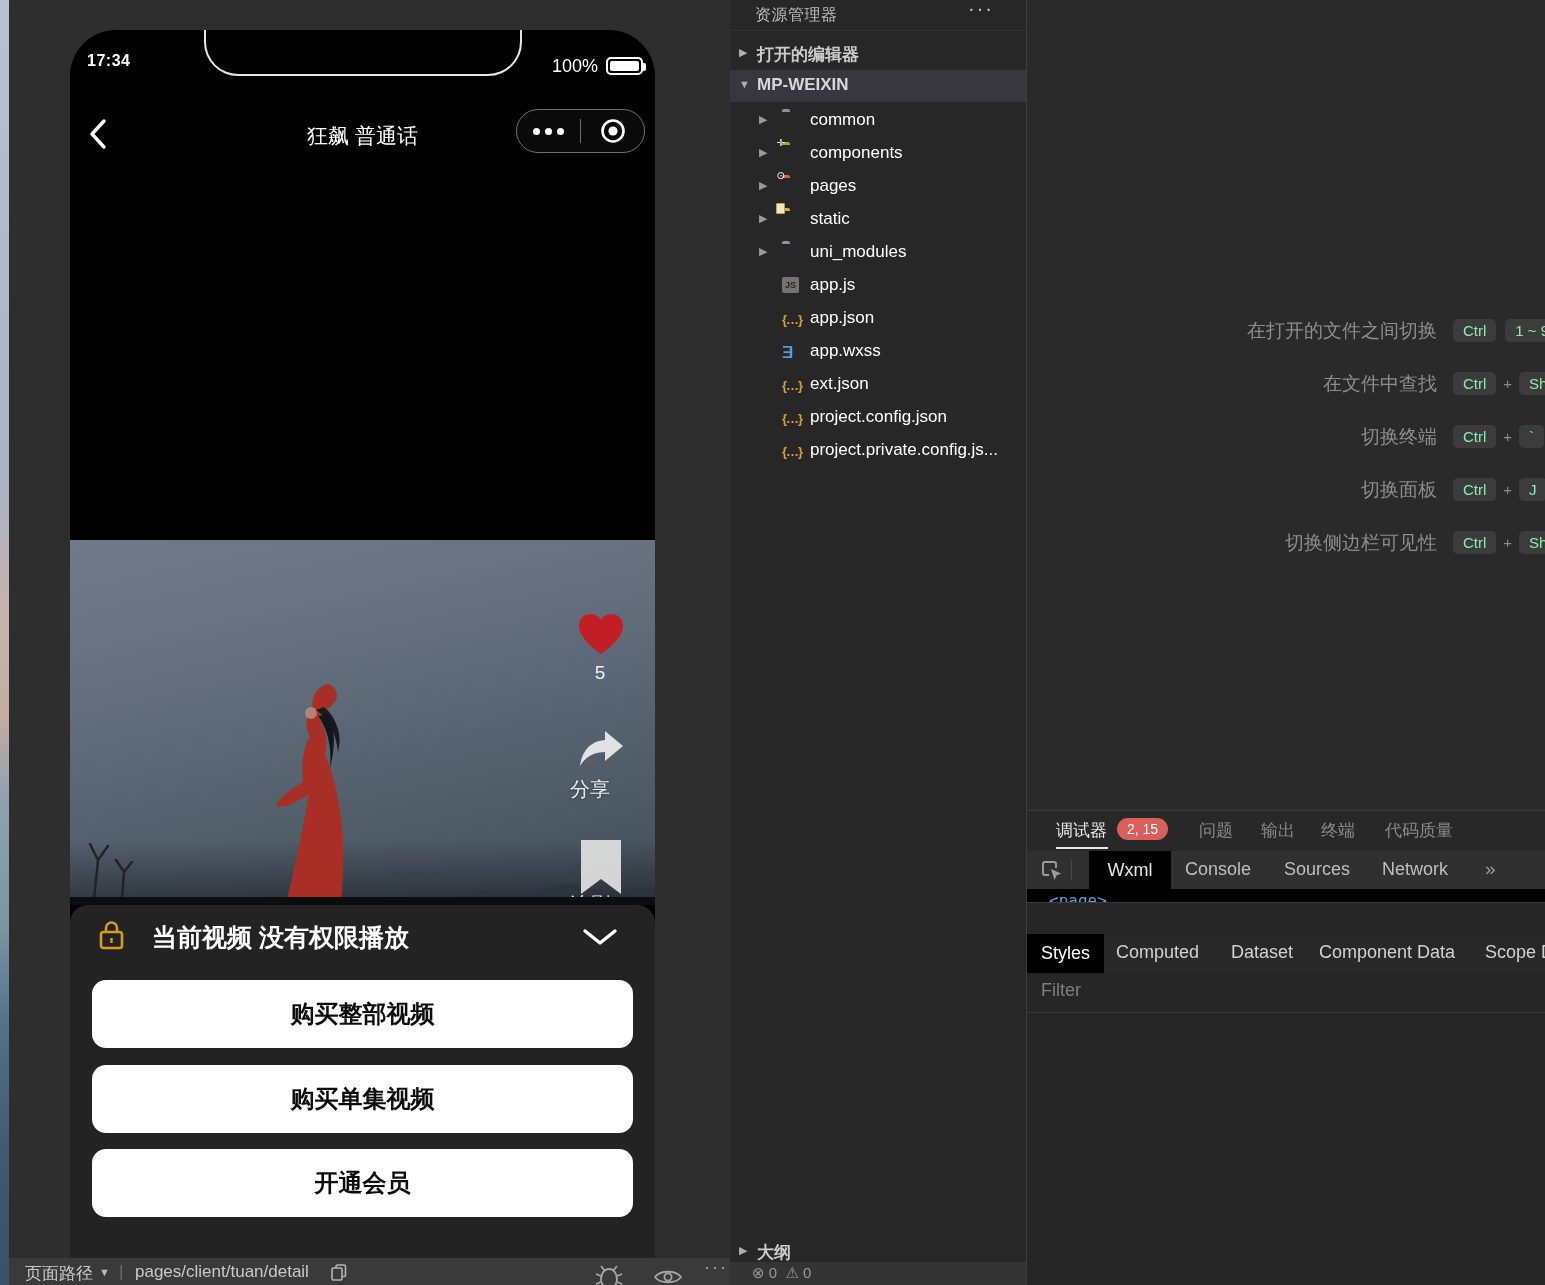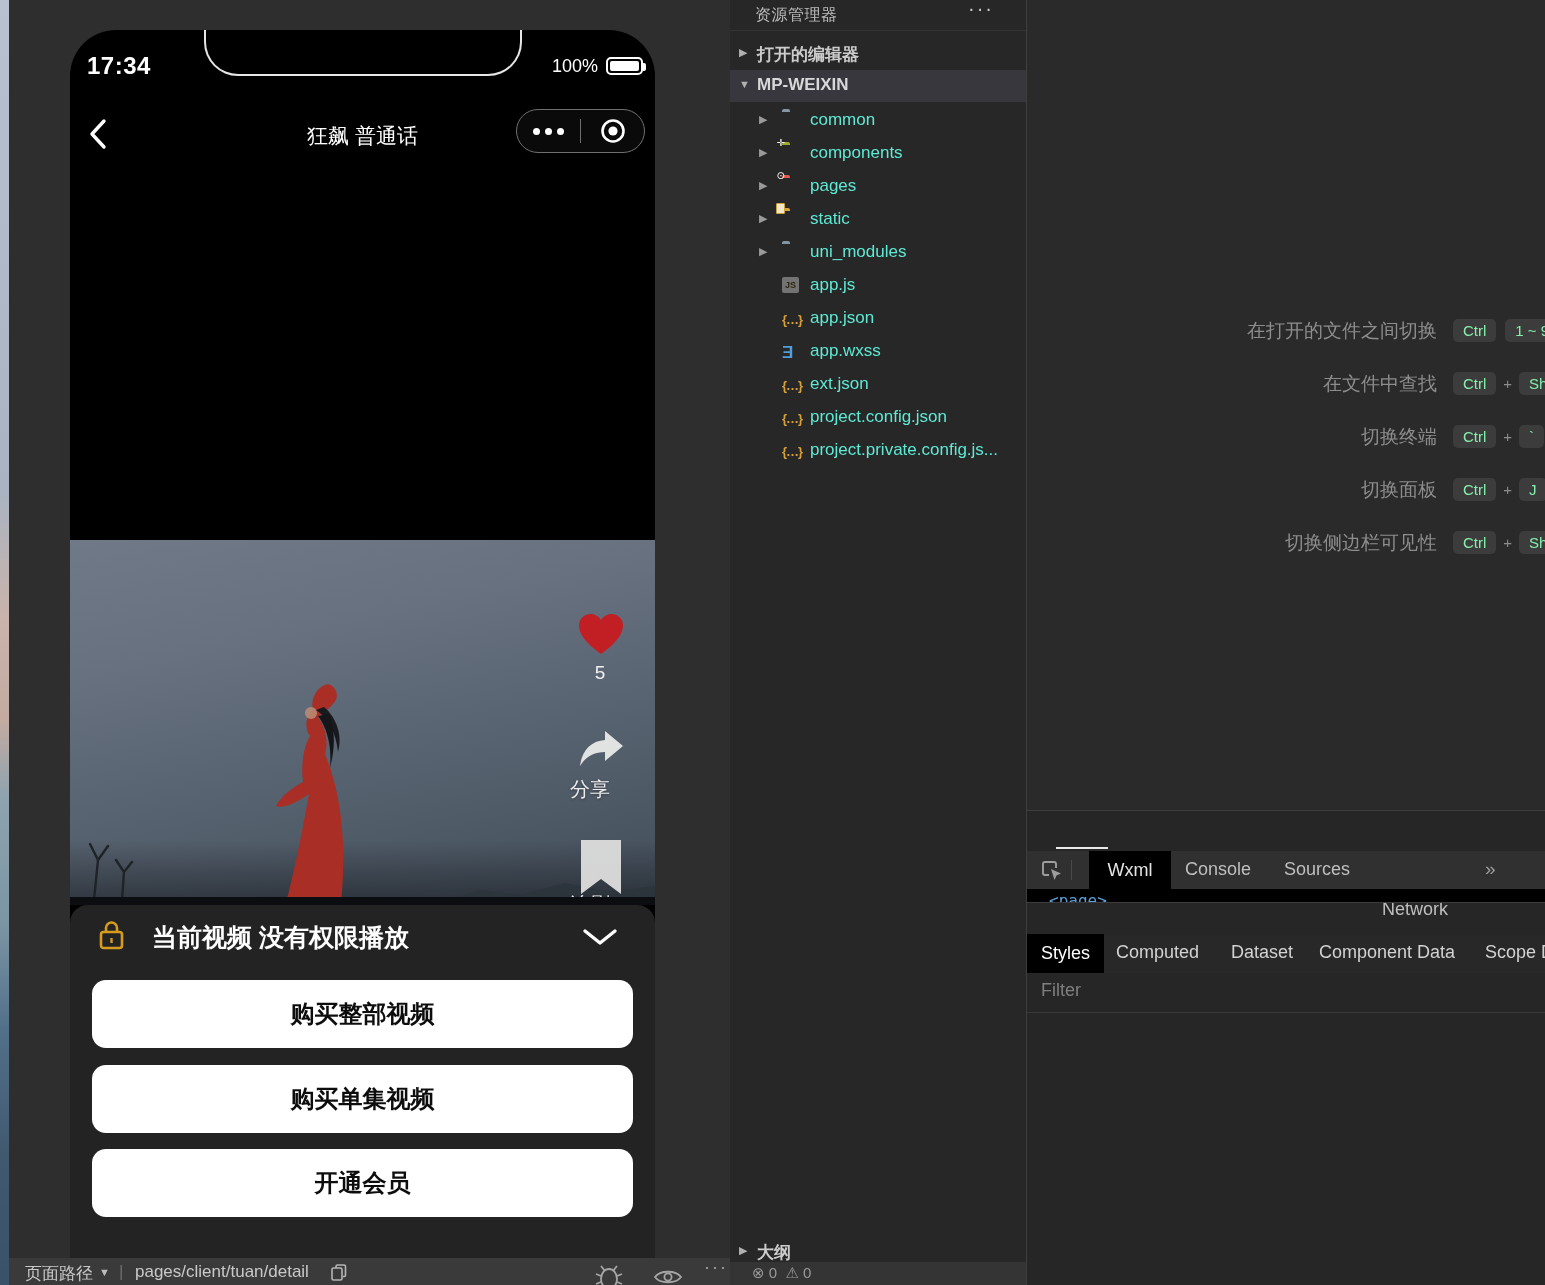--- a/index.html
+++ b/index.html
@@ -6,21 +6,21 @@
   *{box-sizing:border-box;font-family:"Liberation Sans","DejaVu Sans",sans-serif;}
   .canvas{position:relative;width:1545px;height:1285px;background:#2e2e2e;overflow:hidden;}
   .abs{position:absolute;}
 
   
   .desk-sliver{left:0;top:0;width:9px;height:1285px;
     background:linear-gradient(180deg,#b7c1d0 0%,#a9b3c2 38%,#c9b3ab 48%,#c3aba1 56%,#8fa3af 62%,#7b95a3 72%,#53708a 80%,#40596f 90%,#3a5268 100%);}
 
   
   .phone{left:70px;top:30px;width:585px;height:1228px;background:#000;border-radius:46px 46px 0 0;overflow:hidden;}
-  .p-time{left:17px;top:22px;color:#fff;font-size:24px;font-weight:700;letter-spacing:.5px;}
+  .p-time{left:17px;top:22px;color:#fff;font-size:16px;font-weight:700;letter-spacing:.5px;}
   .p-batt-pct{left:468px;top:26px;width:60px;text-align:right;color:#fff;font-size:18px;}
   .p-batt{left:536px;top:27px;width:37px;height:18px;border:2px solid #fff;border-radius:5px;padding:2px;}
   .p-batt .lvl{width:100%;height:100%;background:#fff;border-radius:2px;}
   .p-batt .tip{position:absolute;right:-5px;top:4px;width:3px;height:8px;background:#fff;border-radius:0 2px 2px 0;}
   .notch{left:134px;top:-2px;width:318px;height:48px;border:2px solid #e6e6e6;border-top:none;border-radius:0 0 34px 34px;}
   .backbtn{left:10px;top:86px;width:36px;height:36px;display:flex;align-items:center;justify-content:center;cursor:pointer;}
   .p-title{left:0;top:92px;width:585px;text-align:center;color:#fff;font-size:21px;}
   .capsule{left:446px;top:79px;width:129px;height:44px;border:1px solid #6f6f6f;border-radius:23px;background:rgba(18,18,18,.55);display:flex;align-items:center;}
   .cap-dots{flex:1;display:flex;justify-content:center;gap:5px;}
   .cap-dots i{width:7px;height:7px;border-radius:50%;background:#fff;}
@@ -53,21 +53,21 @@
   .exp-title{left:25px;top:5px;color:#bdbdbd;font-size:16px;letter-spacing:.5px;}
   .exp-more{left:238px;top:-3px;color:#c9c9c9;font-size:20px;letter-spacing:2px;cursor:pointer;}
   .section-row{left:0;width:296px;height:31px;color:#cccccc;font-size:17px;font-weight:700;cursor:pointer;}
   .section-row .tw{position:absolute;left:9px;top:8px;font-size:11px;color:#b0b0b0;}
   .section-row .lb{position:absolute;left:27px;top:5px;}
   .sec-selected{background:#37373d;color:#d8d8d8;}
   .tree{left:0;top:104px;width:296px;}
   .tree-row{position:relative;height:33px;cursor:pointer;}
   .tree-row .tw{position:absolute;left:29px;top:9px;font-size:11px;color:#9a9a9a;}
   .tree-row .ficon{position:absolute;left:52px;top:8px;}
-  .tree-row .lb{position:absolute;left:80px;top:6px;color:#5eead4;font-size:17px;white-space:nowrap;}
+  .tree-row .lb{position:absolute;left:80px;top:6px;color:#ffffff;font-size:17px;white-space:nowrap;}
   .icon-folder{width:19px;height:15px;border-radius:2px;position:relative;background:#8296a6;margin-top:1px;}
   .icon-folder::before{content:'';position:absolute;top:-3px;left:0;width:8px;height:3px;background:inherit;border-radius:2px 2px 0 0;}
   .f-components{background:#9dad28;}
   .f-pages{background:#e25a4e;}
   .f-static{background:#dda53e;}
   .ov{position:absolute;right:-3px;bottom:-3px;font-size:10px;line-height:1;color:#fff;}
   .ov-doc{position:absolute;right:-3px;bottom:-3px;width:9px;height:11px;background:#f0e7cd;border-radius:1px;border:1px solid #c7a53c;}
   .icon-js{width:17px;height:16px;background:#737373;border-radius:2px;color:#2b2711;font-size:9px;font-weight:700;display:flex;align-items:center;justify-content:center;}
   .icon-json{color:#d9a13a;font-size:13px;font-weight:700;letter-spacing:-1px;margin-top:-1px;}
   .icon-wxss{color:#4f9fdf;font-size:17px;font-weight:700;transform:scaleX(1.1);margin-top:-2px;}
@@ -332,29 +332,37 @@
       </div>
       <div class="hint-row" style="top: 529px;">
         <span class="hl">切换侧边栏可见性</span>
         <span class="key">Ctrl</span>
         <span class="plus">+</span>
         <span class="key">Shift</span>
       </div>
     </div>
 
   <div class="abs panel">
+    <div class="abs ptabs" id="panel-tabs">
+        <span class="ptab active" style="left: 29px;">调试器</span>
+        <span class="ptab" style="left: 172px;">问题</span>
+        <span class="ptab" style="left: 234px;">输出</span>
+        <span class="ptab" style="left: 294px;">终端</span>
+        <span class="ptab" style="left: 358px;">代码质量</span>
+        <span class="abs badge">2, 15</span>
+      </div>
     <div class="abs ptab-underline"></div>
 
     <div class="abs subtabs">
       <svg class="abs" style="left:14px;top:9px;" width="22" height="22" viewBox="0 0 22 22">
         <path d="M8,15 H4 a2,2 0 0 1 -2,-2 V4 a2,2 0 0 1 2,-2 H13 a2,2 0 0 1 2,2 V8" fill="none" stroke="#9d9d9d" stroke-width="1.9"></path>
         <path d="M10,9 L20,13.5 L15.5,15.5 L13.5,20 Z" fill="#9d9d9d"></path>
       </svg>
       <div class="abs" style="left:44px;top:9px;width:1px;height:20px;background:#4a4a4a;"></div>
-      <span id="subtabs-holder"><span class="stab active" style="left: 62px; position: absolute; width: 82px;">Wxml</span><span class="stab" style="left: 158px; position: absolute;">Console</span><span class="stab" style="left: 257px; position: absolute;">Sources</span><span class="stab" style="left: 355px; position: absolute; margin-top: 40px;">Network</span></span>
+      <span id="subtabs-holder"><span class="stab active" style="left: 62px; position: absolute; width: 82px;">Wxml</span><span class="stab" style="left: 158px; position: absolute;">Console</span><span class="stab" style="left: 257px; position: absolute;">Sources</span><span class="stab" style="left: 355px; position: absolute;">Network</span></span>
       <span class="abs" style="left:458px;top:7px;color:#9d9d9d;font-size:19px;cursor:pointer;">»</span>
     </div>
 
     <div class="abs elem-sliver">
       <span class="tag">&lt;page&gt;</span>
     </div>
 
     <div class="abs itabs" id="inspector-tabs">
         <span class="itab active" style="left: 0px;">Styles</span>
         <span class="itab" style="left: 89px;">Computed</span>

